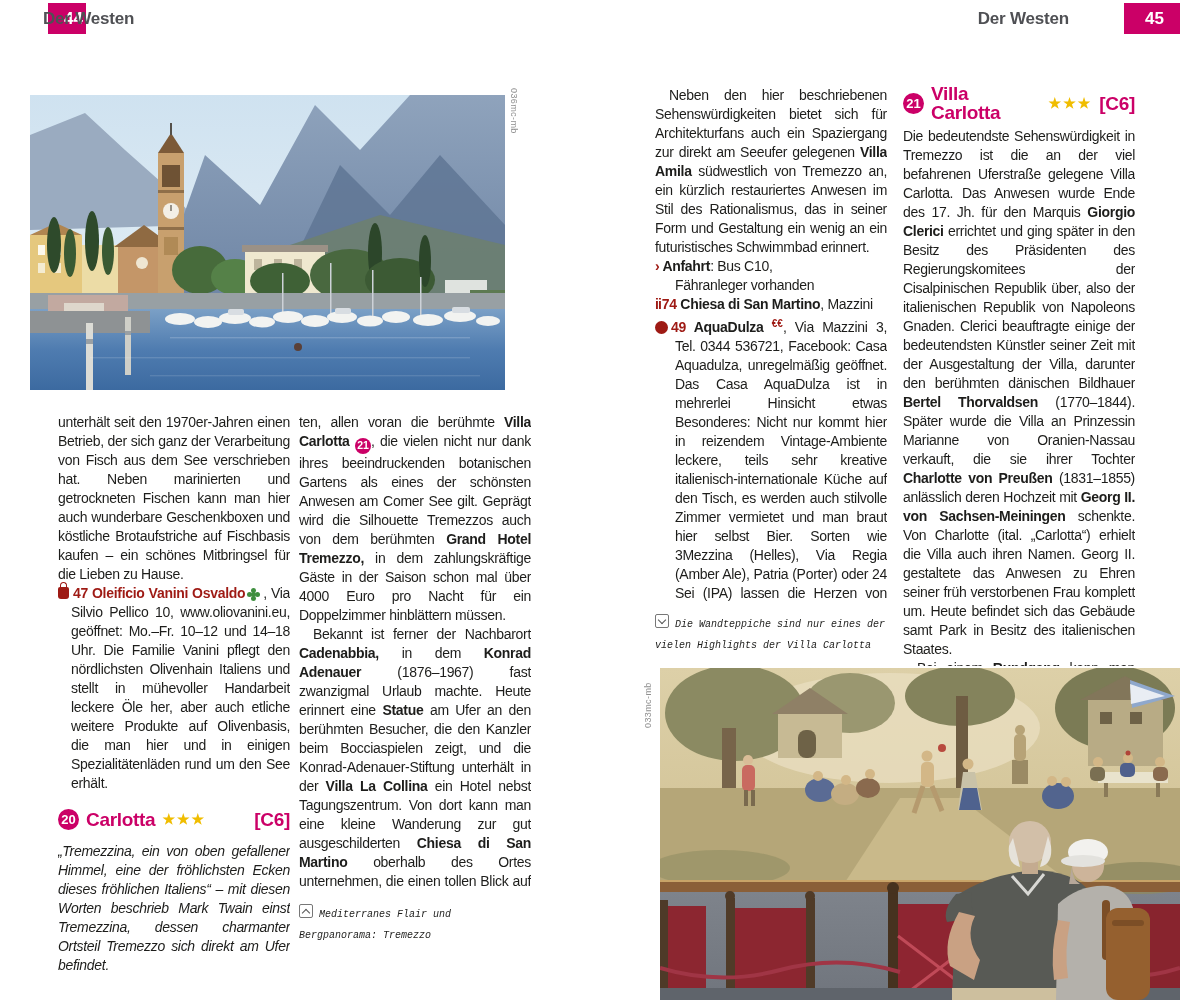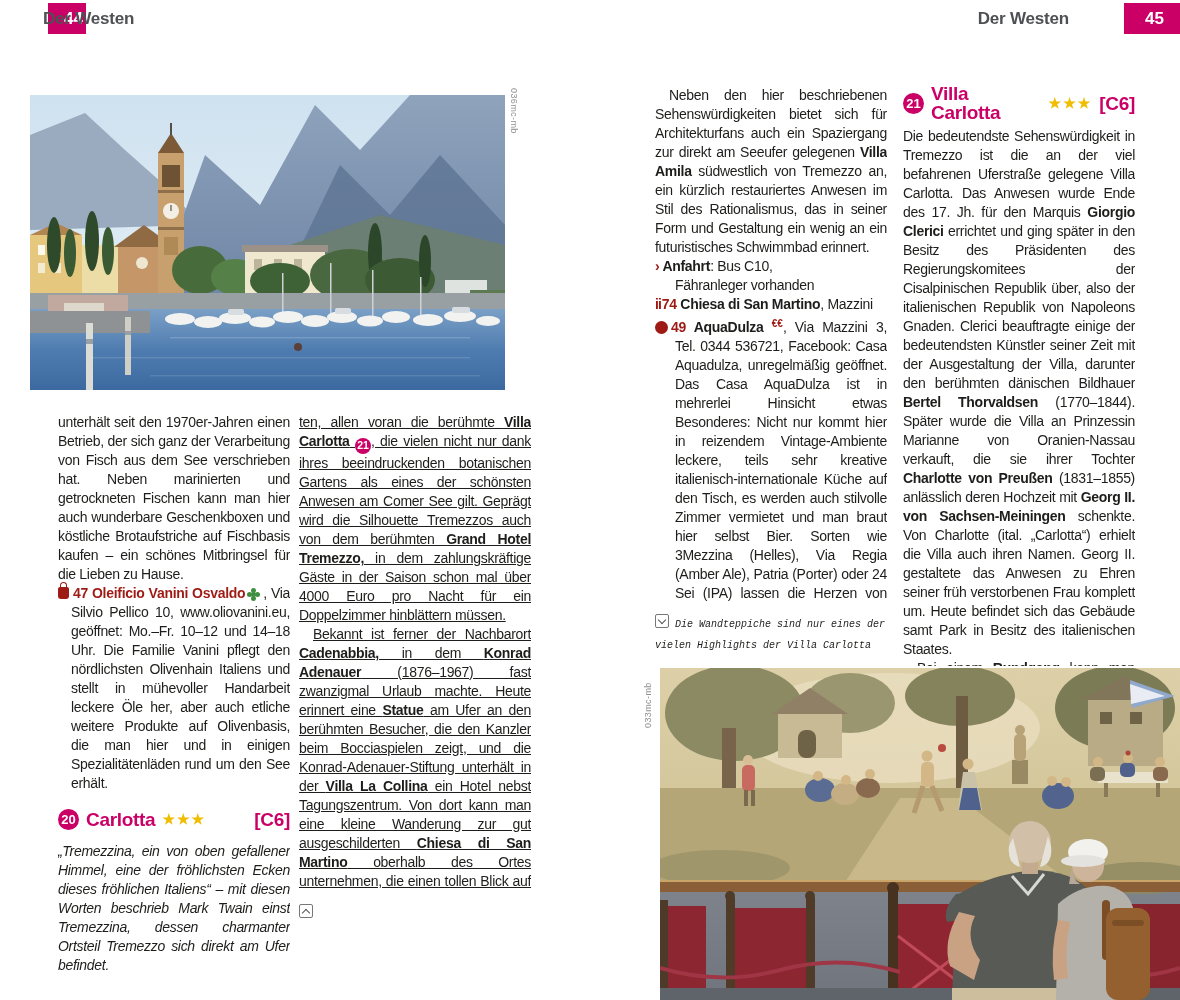--- a/index.html
+++ b/index.html
@@ -19,21 +19,21 @@
   .hdr-box.right{left:1076px;right:0;text-align:center;padding-left:5px;box-sizing:border-box;}
   .hdr-title{position:absolute;top:3px;height:31px;line-height:31px;font-weight:700;
              font-size:17px;color:var(--hdr);letter-spacing:-0.2px;}
   .hdr-title.left{left:43px;}
   .hdr-title.right{right:111px;}
   
   .col{position:absolute;width:232px;overflow:hidden;font-size:14px;line-height:19px;
        letter-spacing:-0.3px;text-align:justify;}
   .col p{margin:0;}
   #col-left-1{left:58px;top:413px;height:560px;}
-  #col-left-2{left:299px;top:413px;height:480px;text-decoration:underline;}
+  #col-left-2{left:299px;top:413px;height:480px;}
   #col-mid{left:655px;top:86px;height:516px;}
   #col-right{left:903px;top:84px;height:582px;}
   .indent{text-indent:14px;}
   .poi{padding-left:13px;text-indent:-13px;}
   .poi-mid{padding-left:20px;text-indent:-20px;}
   .quote{font-style:italic;}
   
   .b{font-weight:700;}
   .red{color:var(--red);font-weight:700;}
   .sup{font-size:10px;vertical-align:5px;color:var(--red);font-weight:700;letter-spacing:0;}
@@ -208,21 +208,21 @@
       <span class="gridref">[C6]</span>
     </div>
     <p class="quote"><span>„Tremezzina, ein von oben gefallener Himmel, eine der fröhlichsten Ecken dieses fröhlichen Italiens“ – mit diesen Worten beschrieb Mark Twain einst Tremezzina, dessen charmanter Ortsteil Tremezzo sich direkt am Ufer befindet.</span></p>
 
   </div>
 
   <div id="col-left-2" class="col">
     <p><span>ten, allen voran die berühmte </span><span class="b">Villa Carlotta</span><span> </span><span class="badge">21</span><span>, die vielen nicht nur dank ihres beeindruckenden botanischen Gartens als eines der schönsten Anwesen am Comer See gilt. Geprägt wird die Silhouette Tremezzos auch von dem berühmten </span><span class="b">Grand Hotel Tremezzo,</span><span> in dem zahlungskräftige Gäste in der Saison schon mal über 4000 Euro pro Nacht für ein Doppelzimmer hinblättern müssen.</span></p>
     <p class="indent"><span>Bekannt ist ferner der Nachbarort </span><span class="b">Cadenabbia,</span><span> in dem </span><span class="b">Konrad Adenauer</span><span> (1876–1967) fast zwanzigmal Urlaub machte. Heute erinnert eine </span><span class="b">Statue</span><span> am Ufer an den berühmten Besucher, die den Kanzler beim Bocciaspielen zeigt, und die Konrad-Adenauer-Stiftung unterhält in der </span><span class="b">Villa La Collina</span><span> ein Hotel nebst Tagungszentrum. Von dort kann man eine kleine Wanderung zur gut ausgeschilderten </span><span class="b">Chiesa di San Martino</span><span> oberhalb des Ortes unternehmen, die einen tollen Blick auf den See offeriert.</span></p>
   </div>
-  <p id="caption-left" class="caption"><span class="capicon up"></span></p>
+  <p id="caption-left" class="caption"><span class="capicon up"></span><span>Mediterranes Flair und Bergpanorama: Tremezzo</span></p>
 
   <div id="col-mid" class="col">
     <p class="indent"><span>Neben den hier beschriebenen Sehenswürdigkeiten bietet sich für Architekturfans auch ein Spaziergang zur direkt am Seeufer gelegenen </span><span class="b">Villa Amila</span><span> südwestlich von Tremezzo an, ein kürzlich restauriertes Anwesen im Stil des Rationalismus, das in seiner Form und Gestaltung ein wenig an ein futuristisches Schwimmbad erinnert.</span></p>
     <p class="poi-mid"><span class="chev">› </span><span class="b">Anfahrt</span><span>: Bus C10,</span><br><span>Fähranleger vorhanden</span></p>
     <p class="poi-mid"><span class="icon-ii">ii</span><span class="red">74 </span><span class="b">Chiesa di San Martino</span><span>, Mazzini</span></p>
     <p class="poi-mid"><span class="icon-restaurant"></span><span class="red">49 </span><span class="b">AquaDulza</span><span> </span><span class="sup">€€</span><span>, Via Mazzini 3, Tel. 0344 536721, Facebook: Casa Aquadulza, unregelmäßig geöffnet. Das Casa AquaDulza ist in mehrerlei Hinsicht etwas Besonderes: Nicht nur kommt hier in reizendem Vintage-Ambiente leckere, teils sehr kreative italienisch-internationale Küche auf den Tisch, es werden auch stilvolle Zimmer vermietet und man braut hier selbst Bier. Sorten wie 3Mezzina (Helles), Via Regia (Amber Ale), Patria (Porter) oder 24 Sei (IPA) lassen die Herzen von Craftbier-Fans höher schlagen und passen vortrefflich zum hier angebotenen Essen.</span></p>
   </div>
   <p id="caption-mid" class="caption"><span class="capicon down"></span><span>Die Wandteppiche sind nur eines der vielen Highlights der Villa Carlotta</span></p>
 
   <div id="col-right" class="col">

